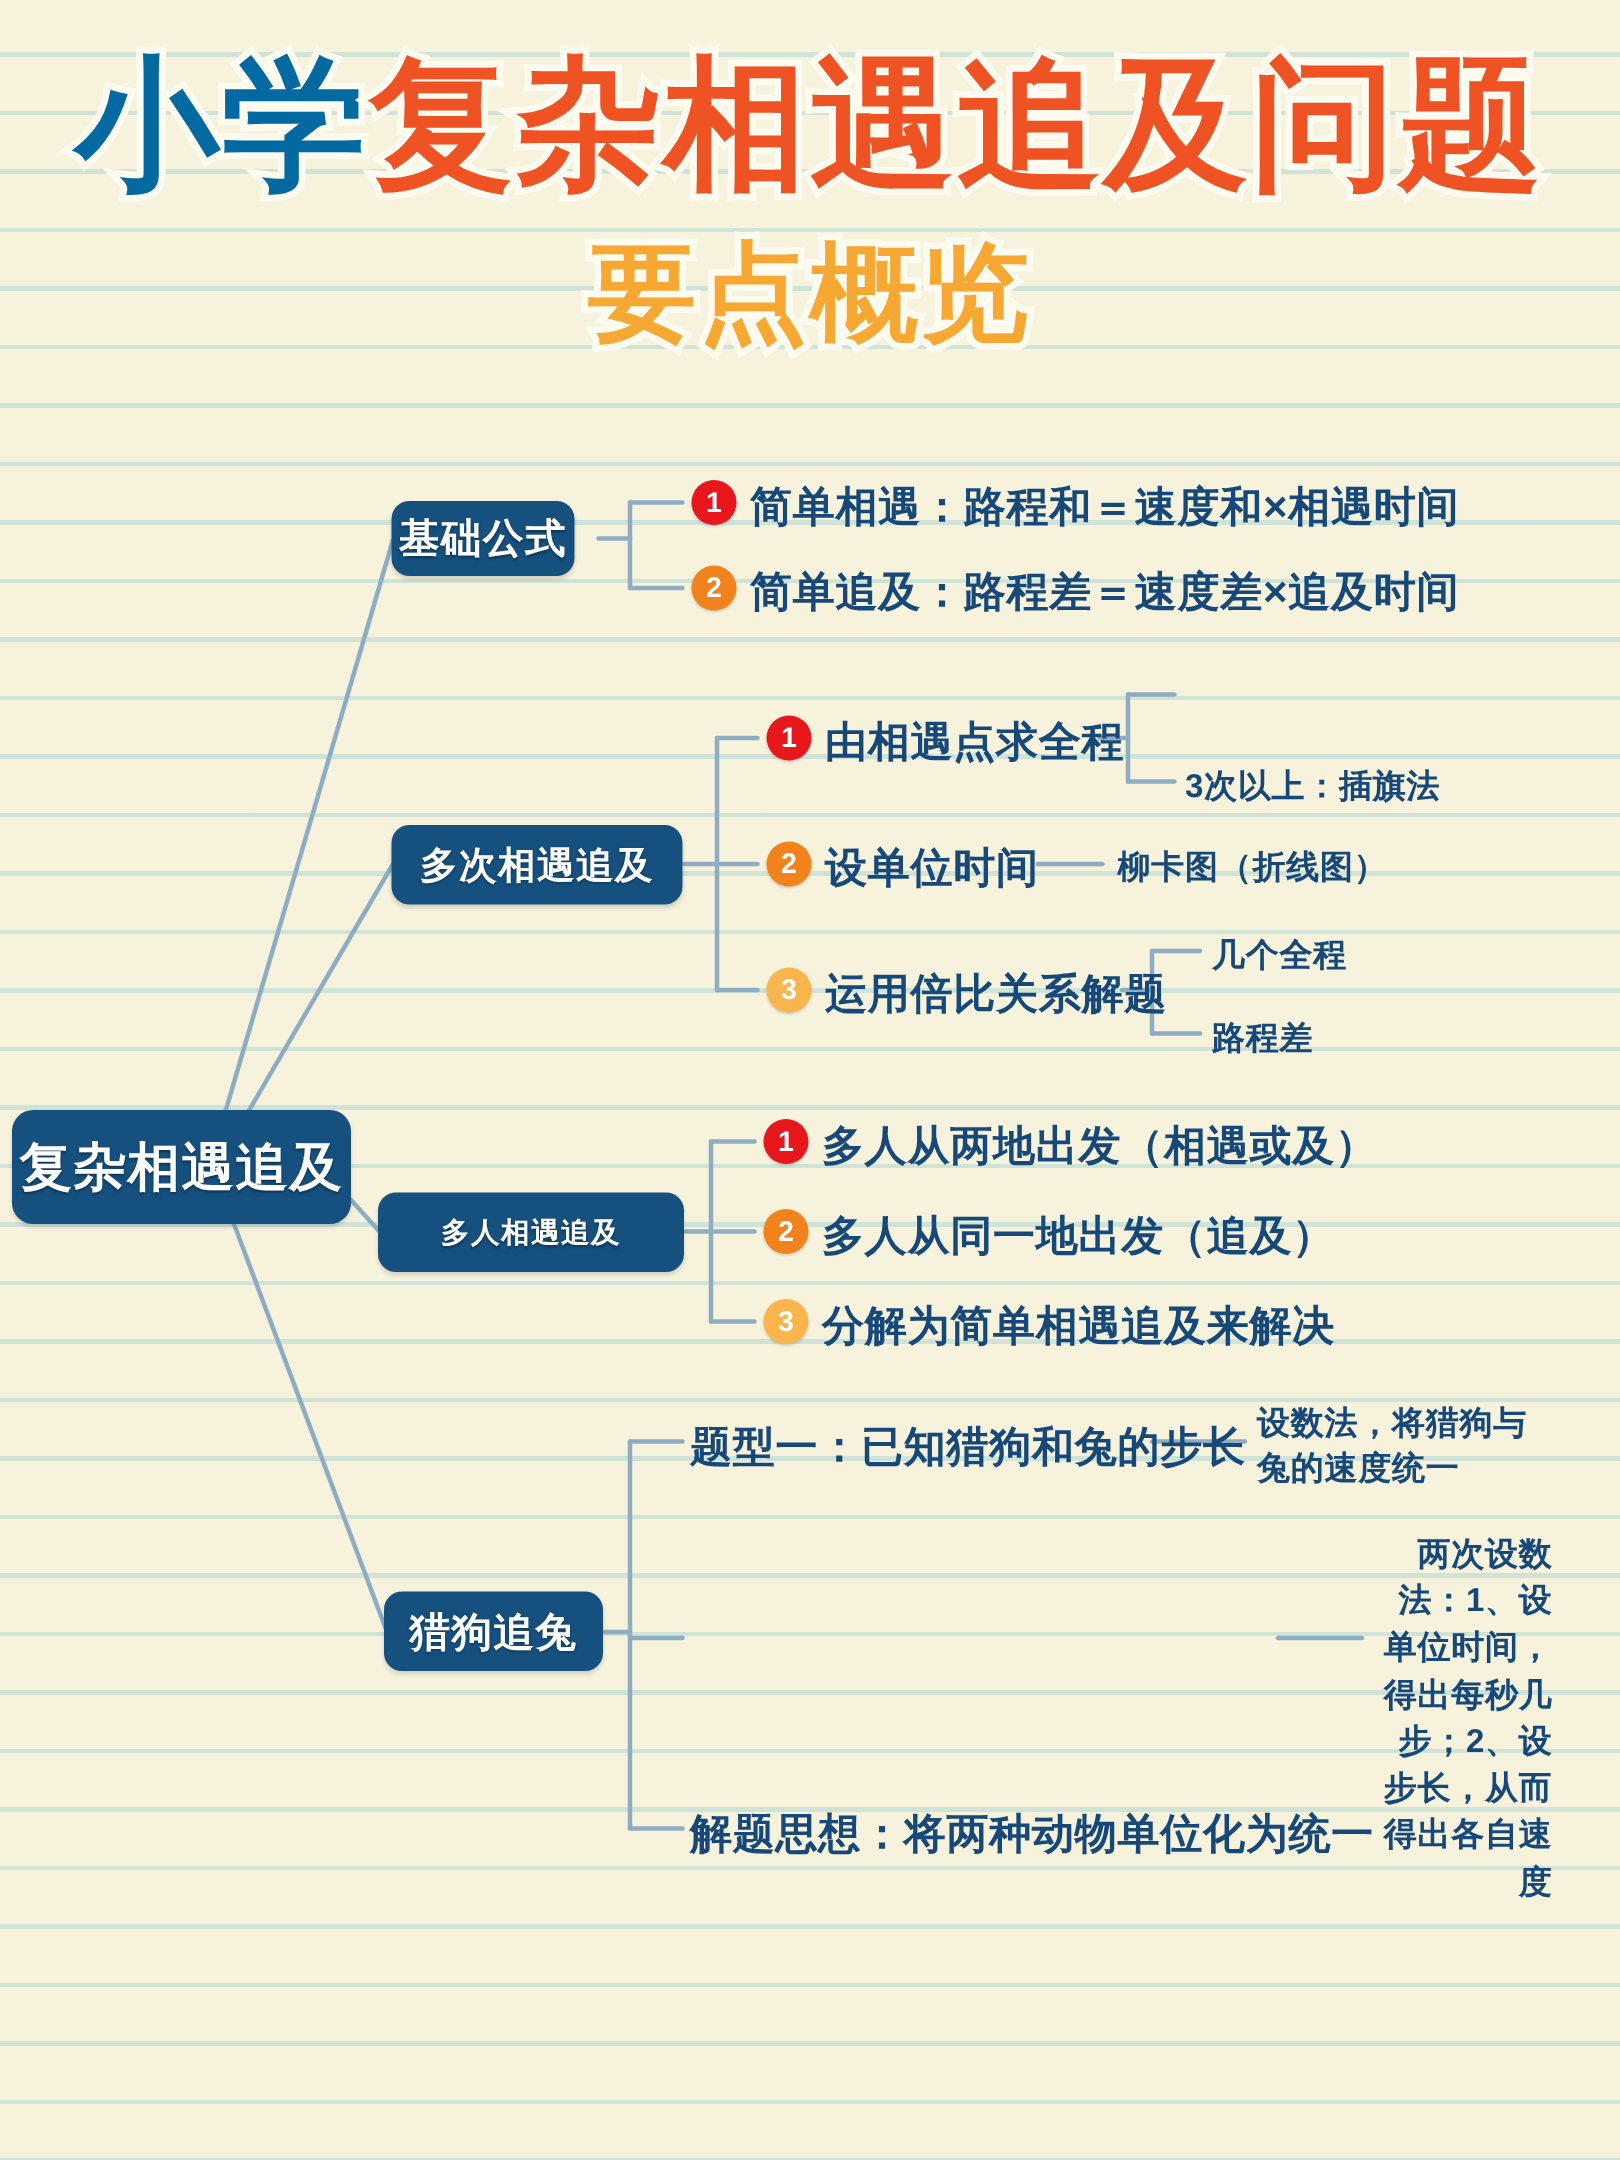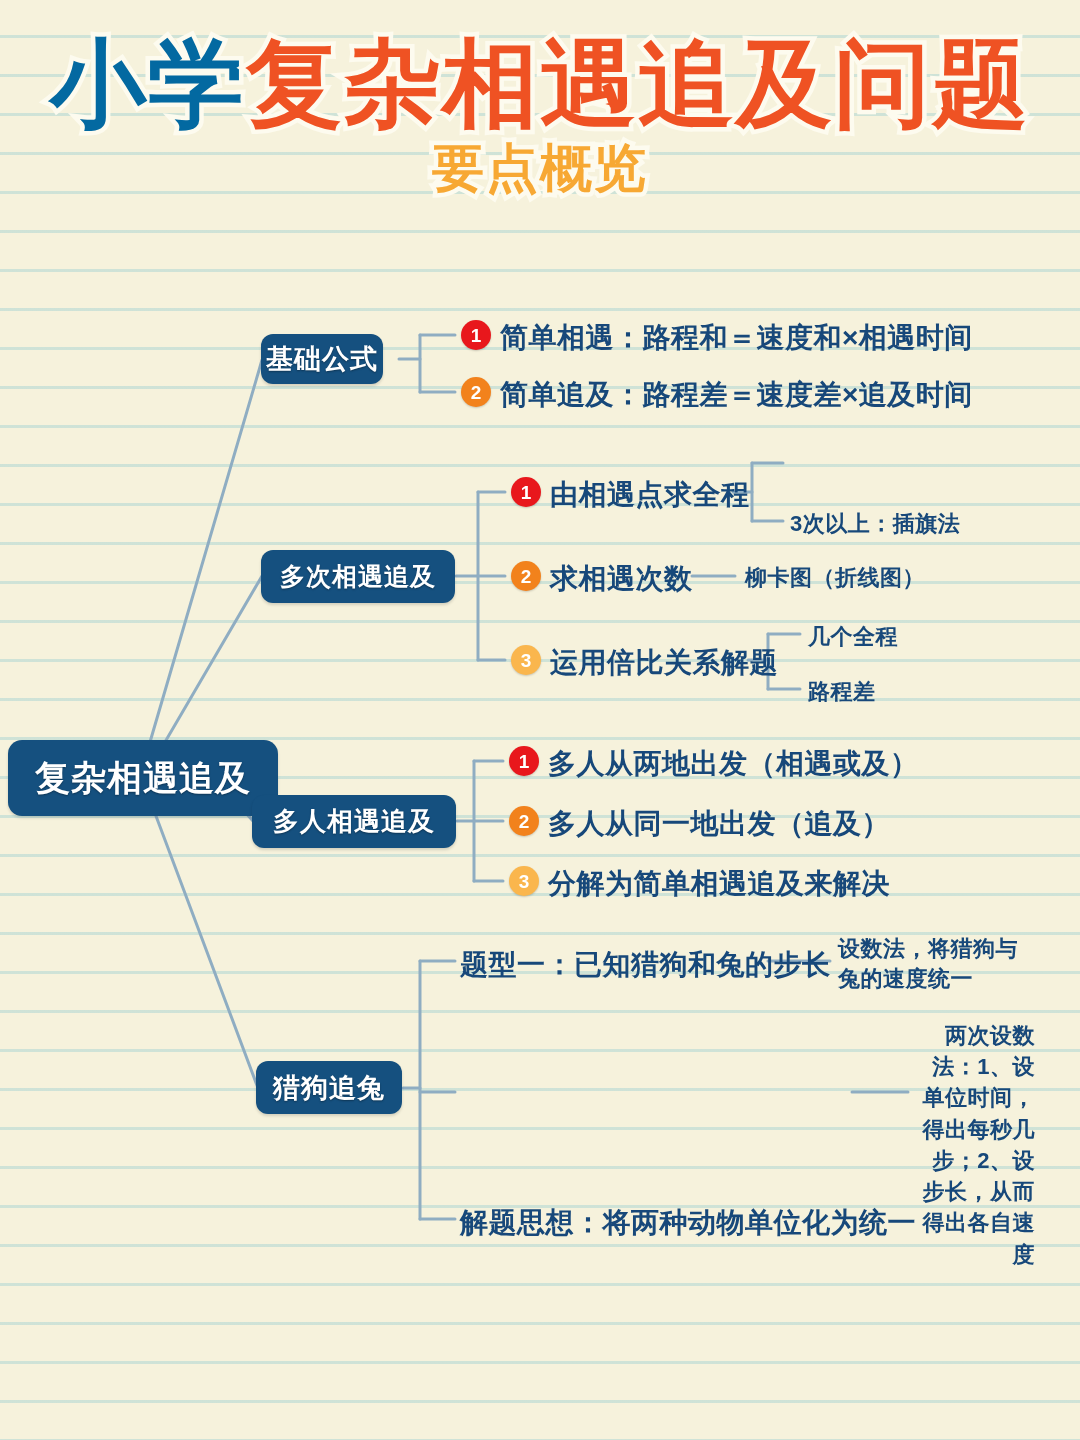--- a/index.html
+++ b/index.html
@@ -31,21 +31,21 @@
   #title-block{
     position:absolute;left:0;top:36px;width:1080px;text-align:center;
     line-height:1;
   }
   .title-line{
     font-weight:bold;
     letter-spacing:2px;
     white-space:nowrap;
   }
   #title-line-1{font-size:96px;}
-  #title-line-2{font-size:52px;margin-top:10px;}
+  #title-line-2{font-size:72px;margin-top:28px;}
   .t-blue{
     color:#0369a1;
     -webkit-text-stroke:9px #fdfbef;
     paint-order:stroke fill;
     text-shadow:0 0 2px #fdfbef;
   }
   .t-orange{
     color:#ef5223;
     -webkit-text-stroke:9px #fdfbef;
     paint-order:stroke fill;
@@ -67,24 +67,24 @@
     background:#15507f;
     border-radius:12px;
     color:#ffffff;
     font-weight:bold;
     display:flex;align-items:center;justify-content:center;
     box-shadow:0 2px 3px rgba(0,0,0,0.14);
     white-space:nowrap;
     letter-spacing:1px;
     text-shadow:0 1px 2px rgba(0,0,0,0.35);
   }
-  #node-root{left:8px;top:740px;width:270px;height:76px;font-size:35px;border-radius:14px;}
+  #node-root{left:8px;top:740px;width:226px;height:76px;font-size:35px;border-radius:14px;}
   #node-b1{left:261px;top:334px;width:122px;height:50px;font-size:27px;}
   #node-b2{left:261px;top:550px;width:194px;height:53px;font-size:25px;}
-  #node-b3{left:252px;top:795px;width:204px;height:53px;font-size:26px;}
+  #node-b3{left:252px;top:795px;width:204px;height:53px;font-size:19px;}
   #node-b4{left:256px;top:1061px;width:146px;height:53px;font-size:27px;}
 
   
   .leaf{
     position:absolute;
     color:#17487a;
     font-weight:bold;
     white-space:nowrap;
     letter-spacing:0.5px;
   }
@@ -188,21 +188,21 @@
   <div class="leaf lvl1" style="left:500px;top:319px;">简单相遇：路程和＝速度和×相遇时间</div>
 
   <div class="badge orange" style="left:461px;top:377px;">2</div>
   <div class="leaf lvl1" style="left:500px;top:376px;">简单追及：路程差＝速度差×追及时间</div>
 
   <div class="badge red" style="left:511px;top:477px;">1</div>
   <div class="leaf lvl1" style="left:550px;top:476px;">由相遇点求全程</div>
   <div class="leaf lvl2" style="left:790px;top:509px;">3次以上：插旗法</div>
 
   <div class="badge orange" style="left:511px;top:561px;">2</div>
-  <div class="leaf lvl1" style="left:550px;top:560px;">求相遇次数</div>
+  <div class="leaf lvl1" style="left:550px;top:560px;">设单位时间</div>
   <div class="leaf lvl2" style="left:745px;top:563px;">柳卡图（折线图）</div>
 
   <div class="badge amber" style="left:511px;top:645px;">3</div>
   <div class="leaf lvl1" style="left:550px;top:644px;">运用倍比关系解题</div>
   <div class="leaf lvl2" style="left:808px;top:622px;">几个全程</div>
   <div class="leaf lvl2" style="left:808px;top:677px;">路程差</div>
 
   <div class="badge red" style="left:509px;top:746px;">1</div>
   <div class="leaf lvl1" style="left:548px;top:745px;">多人从两地出发（相遇或及）</div>
 

